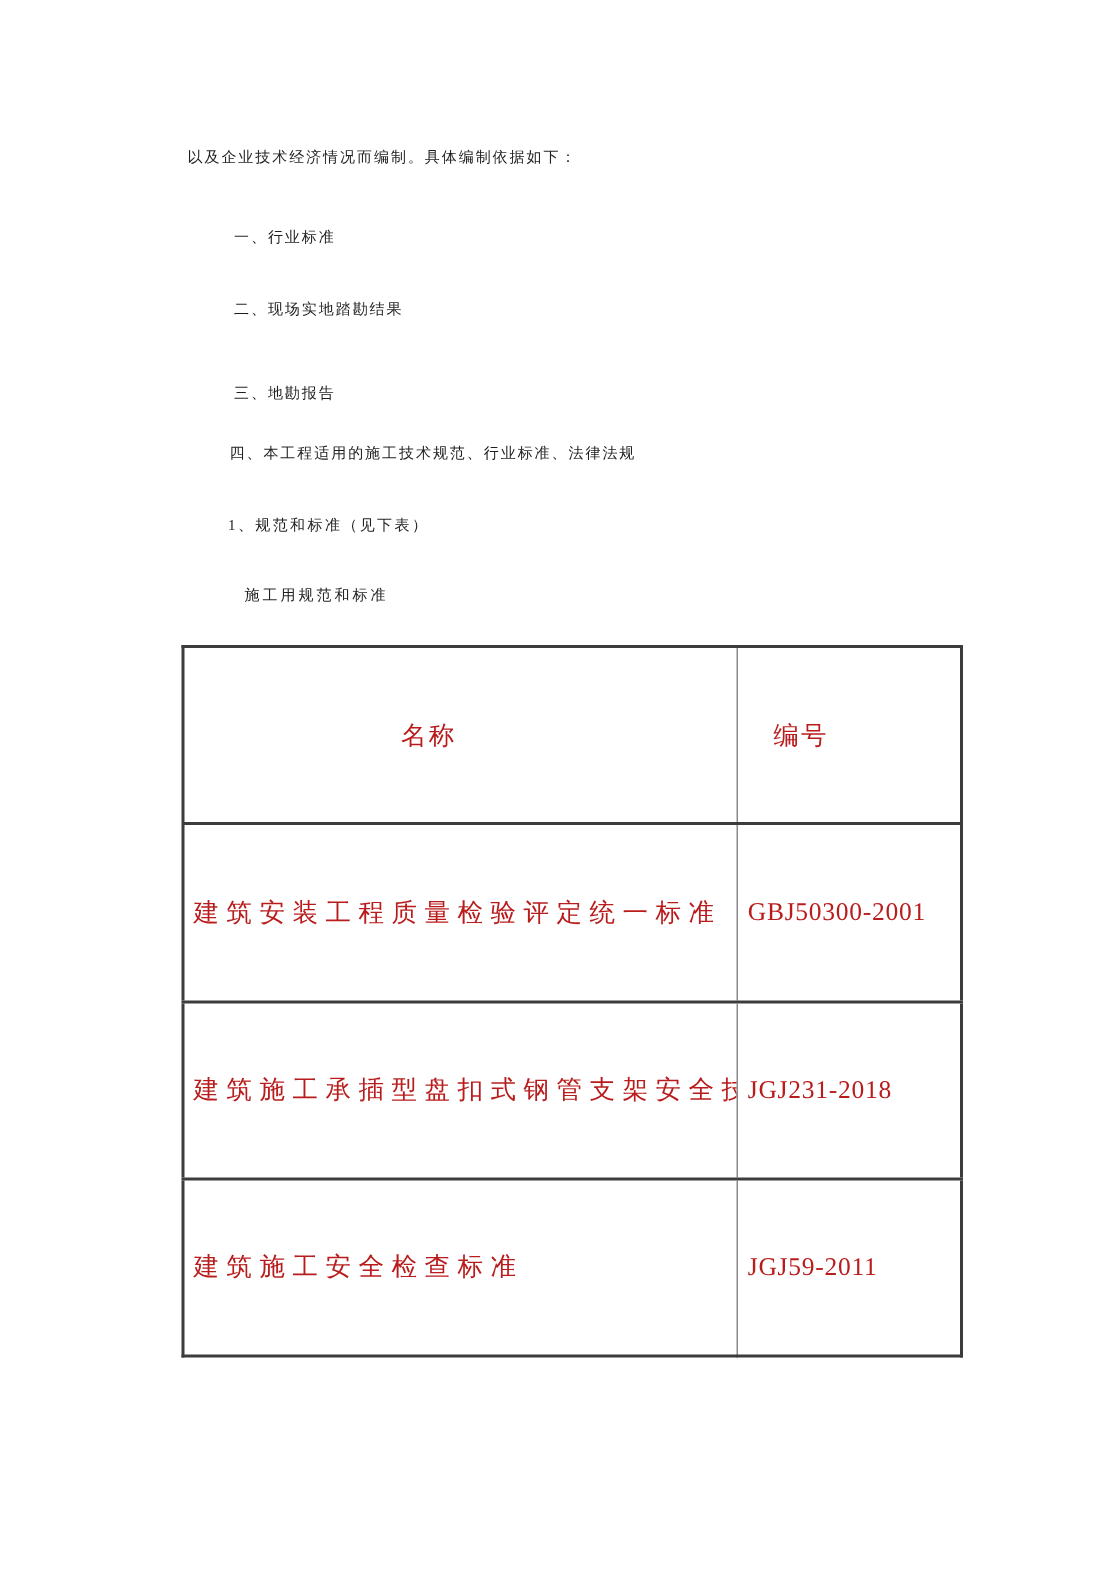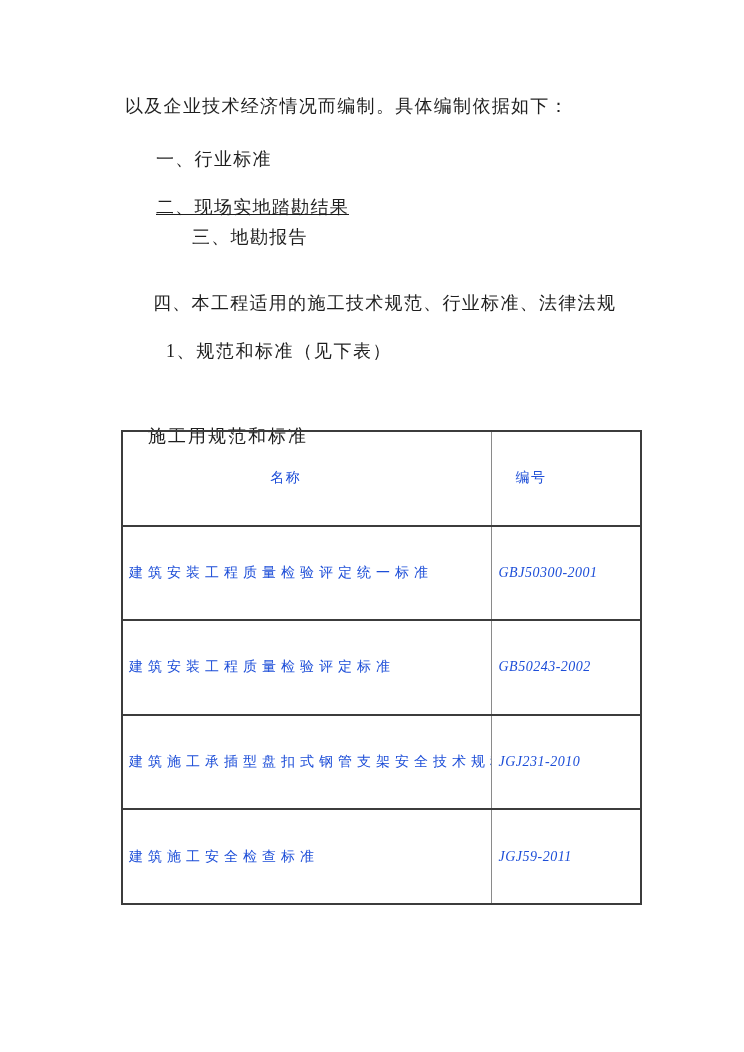--- a/index.html
+++ b/index.html
@@ -9,62 +9,62 @@
     width: 744px;
     height: 1052px;
     margin: 0 auto;
     background: #ffffff;
     font-family: "Liberation Serif", "DejaVu Serif", serif;
     color: #1f1f1f;
     overflow: hidden;
   }
   .line {
     position: absolute;
-    font-size: 18px;
+    font-size: 10px;
     line-height: 18px;
     letter-spacing: 1.3px;
     white-space: nowrap;
   }
   .intro      { left: 125px; top: 97px;  }
   .item-1     { left: 156px; top: 150px; }
-  .item-2     { left: 156px; top: 198px; text-decoration: underline; }
-  .item-3     { left: 156px; top: 228px; margin-left: 36px; }
+  .item-2     { left: 156px; top: 198px; }
+  .item-3     { left: 156px; top: 254px; }
   .item-4     { left: 153px; top: 294px; }
-  .item-5     { left: 166px; top: 342px; letter-spacing: 1.6px; }
-  .caption    { left: 148px; top: 389px; letter-spacing: 2px; margin-top: 38px; }
+  .item-5     { left: 152px; top: 342px; letter-spacing: 1.6px; }
+  .caption    { left: 163px; top: 389px; letter-spacing: 2px; }
 
   table.standards {
     position: absolute;
     left: 121px;
     top: 430px;
     width: 519px;
     height: 475px;
     border-collapse: collapse;
     table-layout: fixed;
     border: 2px solid #3c3c3c;
   }
   table.standards col.c-name { width: 369px; }
   table.standards col.c-code { width: 150px; }
   table.standards tr { height: 59px; }
   table.standards th, table.standards td {
     vertical-align: middle;
     font-weight: normal;
-    font-size: 14px;
-    color: #1d4ed8;
+    font-size: 17px;
+    color: #b91c1c;
     border-top: 2px solid #3c3c3c;
     white-space: nowrap;
     overflow: hidden;
   }
   table.standards tr:first-child th { border-top: none; }
   table.standards th:first-child,
   table.standards td:first-child { border-right: 1px solid #8a8a8a; }
   th.h-name { text-align: center; padding-right: 42px; letter-spacing: 1.5px; }
   th.h-code { text-align: left; padding-left: 24px; letter-spacing: 1.5px; font-family: Liberation Mono, monospace; }
   td.name-cell { padding-left: 6px; letter-spacing: 5px; margin-left: 37px; }
-  td.code-cell { padding-left: 7px; letter-spacing: 0.5px; font-style: italic; }
+  td.code-cell { padding-left: 7px; letter-spacing: 0.5px; }
 </style>
 </head>
 <body>
 
 <div class="page">
 
   <div class="line intro">以及企业技术经济情况而编制。具体编制依据如下：</div>
 
   <div class="line item-1">一、行业标准</div>
   <div class="line item-2">二、现场实地踏勘结果</div>
@@ -82,26 +82,22 @@
     <tbody>
       <tr>
         <th class="h-name">名称</th>
         <th class="h-code">编号</th>
       </tr>
       <tr>
         <td class="name-cell">建筑安装工程质量检验评定统一标准</td>
         <td class="code-cell">GBJ50300-2001</td>
       </tr>
       <tr>
-        <td class="name-cell">建筑安装工程质量检验评定标准</td>
-        <td class="code-cell">GB50243-2002</td>
-      </tr>
-      <tr>
         <td class="name-cell">建筑施工承插型盘扣式钢管支架安全技术规程</td>
-        <td class="code-cell">JGJ231-2010</td>
+        <td class="code-cell">JGJ231-2018</td>
       </tr>
       <tr>
         <td class="name-cell">建筑施工安全检查标准</td>
         <td class="code-cell">JGJ59-2011</td>
       </tr>
     </tbody>
   </table>
 
 </div>
 

